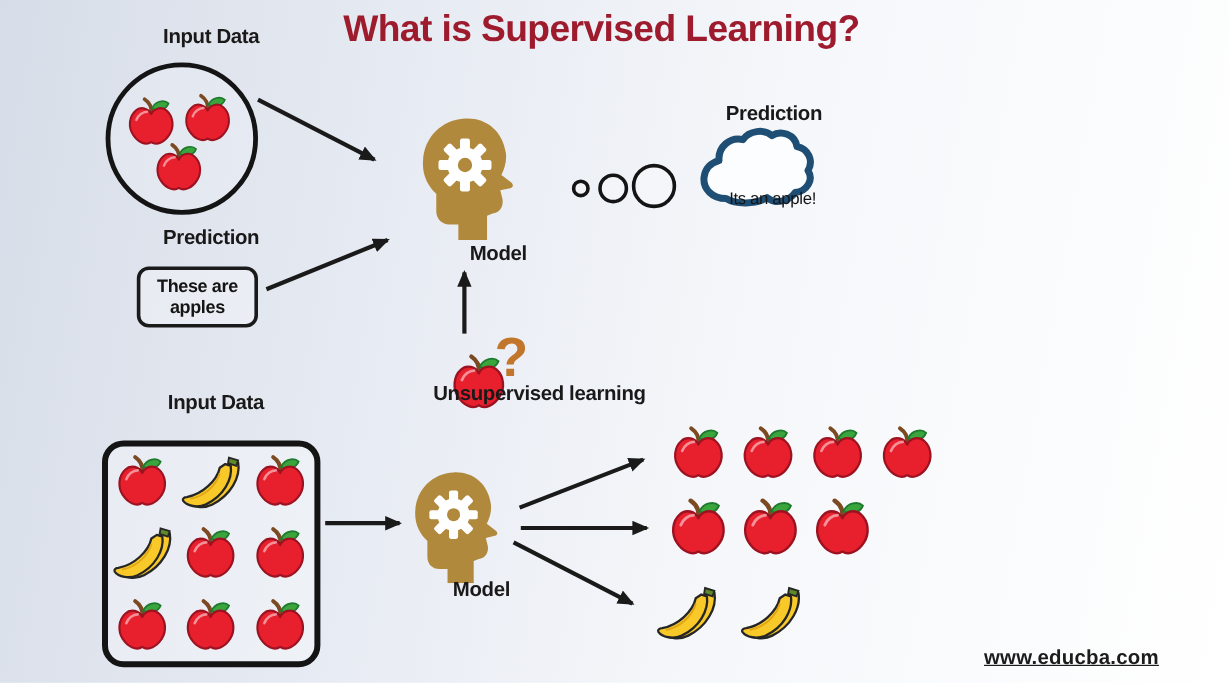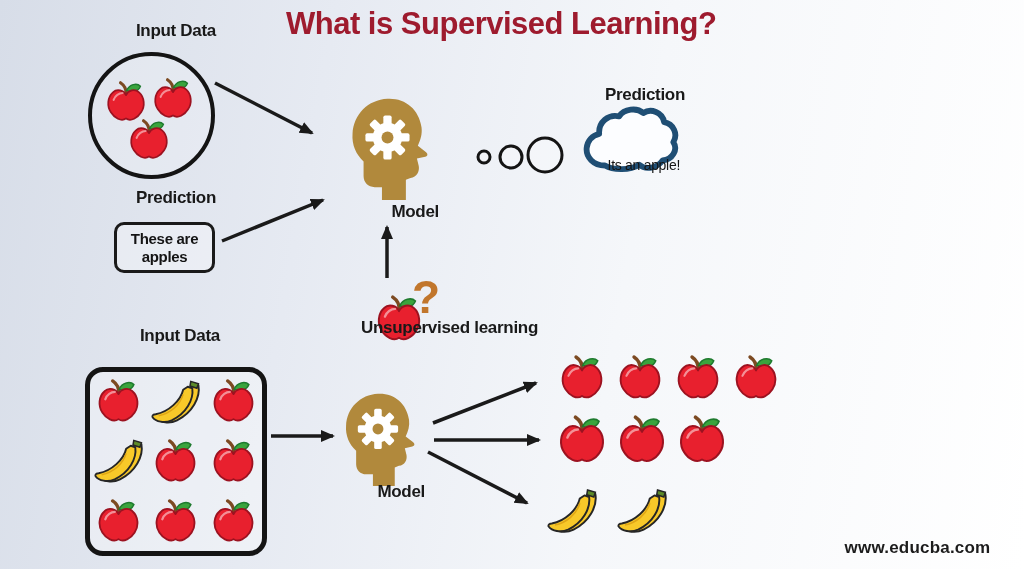--- a/index.html
+++ b/index.html
@@ -315,21 +315,21 @@
       <span class="fruit" data-name="banana-icon">
         <svg viewBox="0 0 72 64" xmlns="http://www.w3.org/2000/svg">
           <path d="M59 8 L66 10 C69 26 58 46 38 56 C28 61 16 59 11 53 C10 51 11 49 14 49 C32 46 50 32 55 14 Z" fill="var(--banana_yellow)" stroke="#262626" stroke-width="2.5" stroke-linejoin="round"></path>
           <path d="M52 12 L58 14 C60 29 50 47 31 56 C22 60 10 58 6 52 C5 50 7 48 10 48 C27 45 43 30 46 16 Z" fill="var(--banana_yellow)" stroke="#262626" stroke-width="2.5" stroke-linejoin="round"></path>
           <path d="M14 50 C29 47 42 36 46 22" fill="none" stroke="#e0a616" stroke-width="2"></path>
           <path d="M56 5 L66 8 L64 14 L55 11 Z" fill="#5c8a28" stroke="#262626" stroke-width="2"></path>
         </svg>
       </span>
     </div>
 
-  <div class="abs watermark" style="left:820px;top:538px;width:195px;text-align:center;" data-name="watermark">www.educba.com</div>
+  <div class="abs watermark" style="left:820px;top:538px;width:195px;text-decoration:underline;" data-name="watermark">www.educba.com</div>
 
   <svg class="abs" style="left:0;top:0;pointer-events:none;" width="1024" height="569" xmlns="http://www.w3.org/2000/svg" data-name="arrows-overlay">
     <defs>
       <marker id="ah" markerUnits="userSpaceOnUse" markerWidth="16" markerHeight="14" refX="12" refY="6" orient="auto">
         <path d="M0 0 L14 6 L0 12 Z" fill="#1a1a1a"></path>
       </marker>
     </defs>
     <g stroke="#1a1a1a" stroke-width="3.5" fill="none">
       <line data-name="arrow-circle-to-model" x1="215" y1="83" x2="312" y2="133" marker-end="url(#ah)"></line>
       <line data-name="arrow-annotation-to-model" x1="222" y1="241" x2="323" y2="200" marker-end="url(#ah)"></line>

